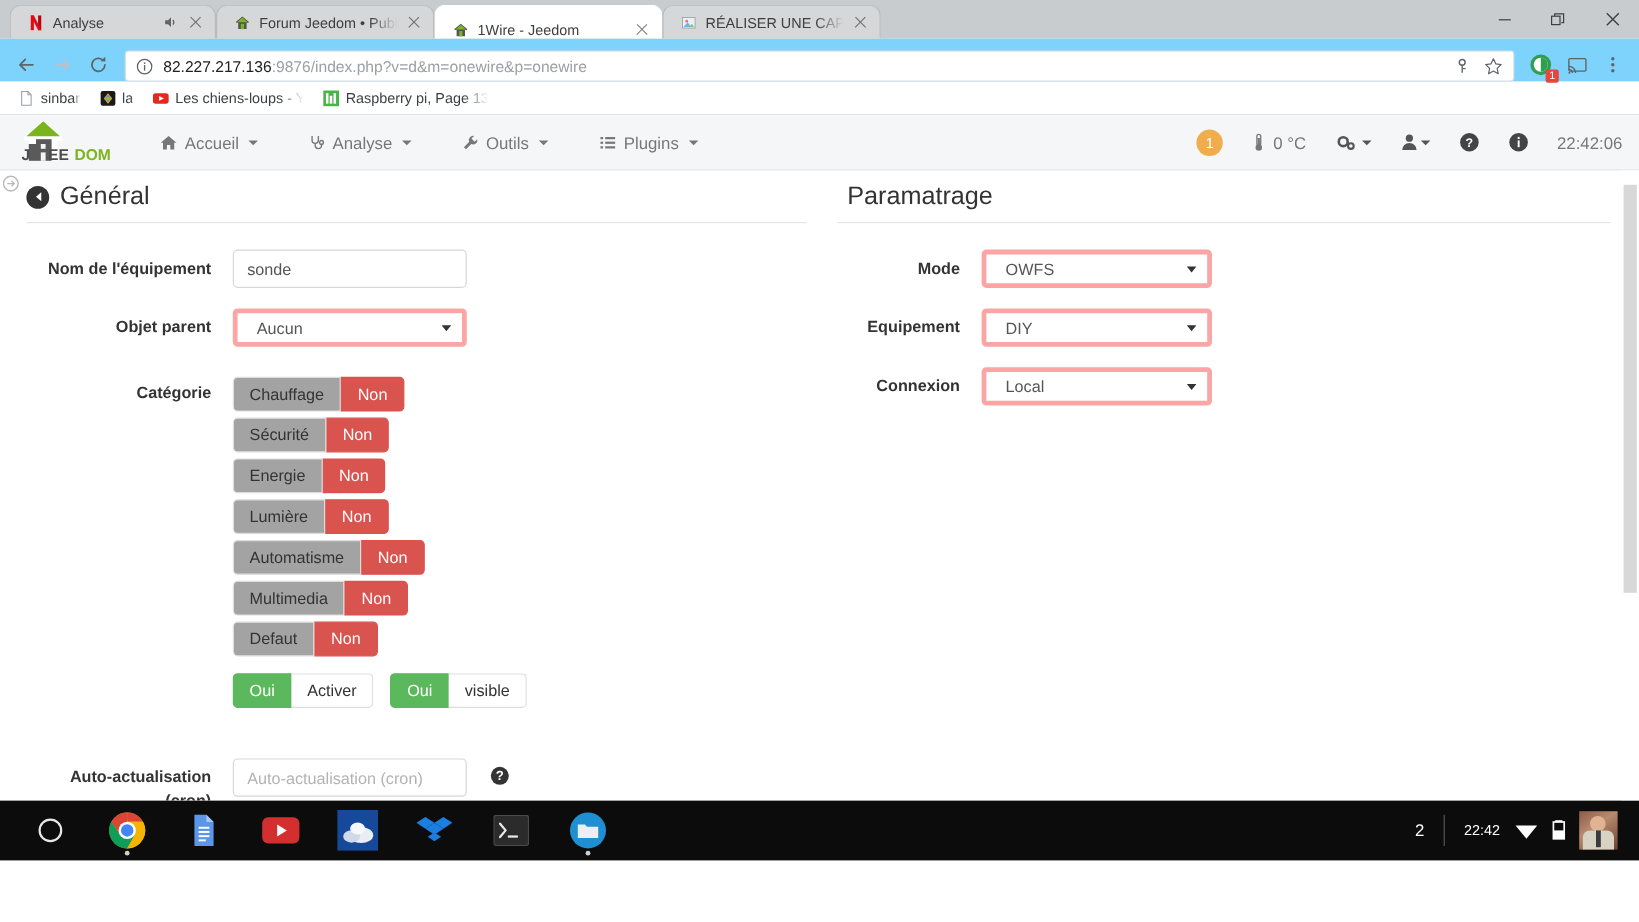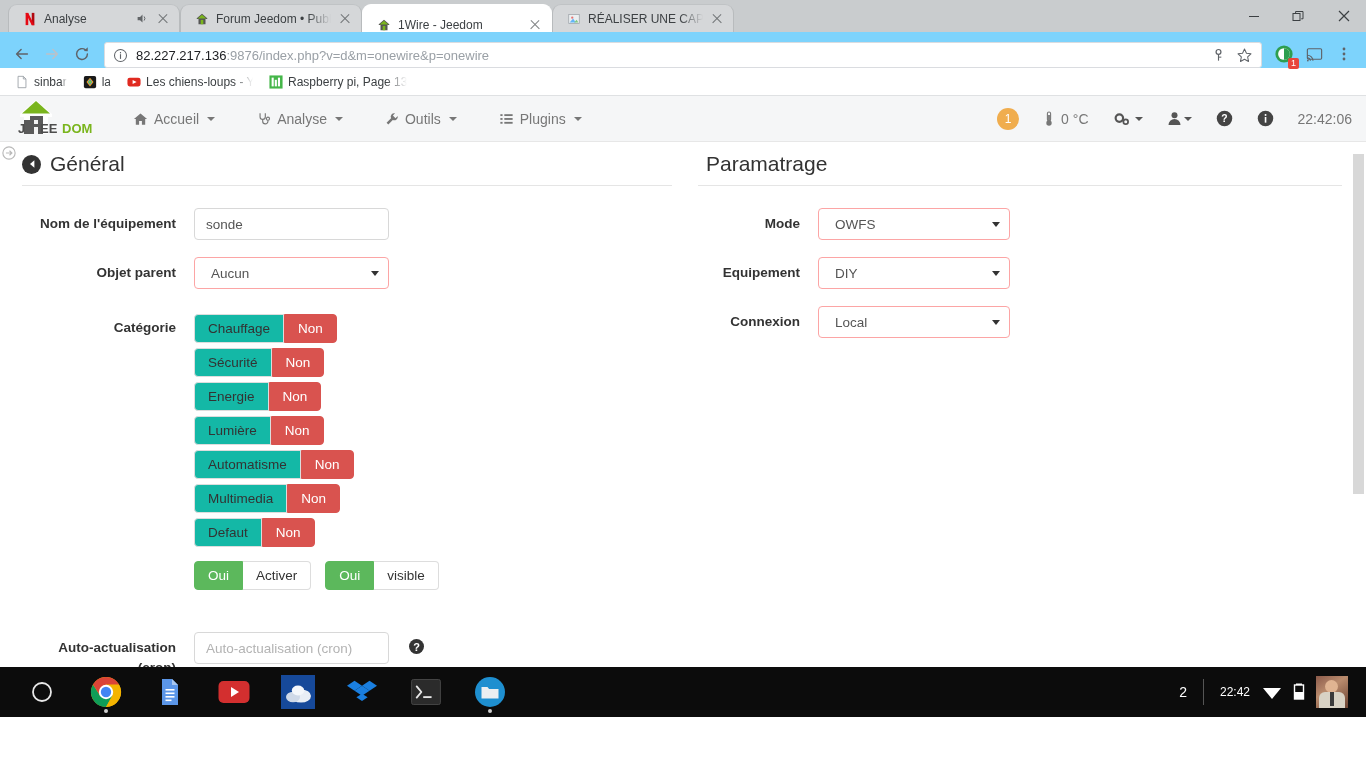--- a/index.html
+++ b/index.html
@@ -195,42 +195,42 @@
     width: 195px; height: 32px;
     border: 1px solid #d8d8d8; border-radius: 4px;
     background: #fff; font-size: 13.5px; color: #555;
     padding: 0 11px; font-family: "Liberation Sans", sans-serif;
     outline: none;
   }
   .inp::placeholder { color: #b3b3b3; }
 
   .sel {
     width: 195px; height: 32px;
-    border: 1px solid #fca5a5; border-radius: 4px;
+    border: 4px solid #fca5a5; border-radius: 4px;
     background: #fff; font-size: 13.5px; color: #555;
     padding: 0 22px 0 16px;
     display: flex; align-items: center;
     position: relative;
   }
   .sel.wide { width: 192px; }
   .sel .arr {
     position: absolute; right: 9px; top: 50%; margin-top: -2px;
     width: 0; height: 0;
     border-left: 4px solid transparent; border-right: 4px solid transparent;
     border-top: 5px solid #333;
   }
 
   .btn-group { display: flex; margin-bottom: 5px; }
   .bg-btn {
     height: 29px; display: flex; align-items: center; justify-content: center;
     font-size: 13.5px; padding: 0 13px; white-space: nowrap;
     border: 1px solid transparent;
   }
   .bg-btn.off {
-    background: #14b8a6; color: #333; border: 1px solid #ddd;
+    background: #a3a3a3; color: #333; border: 1px solid #ddd;
     border-top-left-radius: 4px; border-bottom-left-radius: 4px;
   }
   .bg-btn.danger {
     background: #d9534f; color: #fff; border-color: #d9534f;
     border-top-right-radius: 4px; border-bottom-right-radius: 4px;
   }
   .bg-btn.success {
     background: #5cb85c; color: #fff; border-color: #5cb85c;
     border-top-left-radius: 4px; border-bottom-left-radius: 4px;
   }

